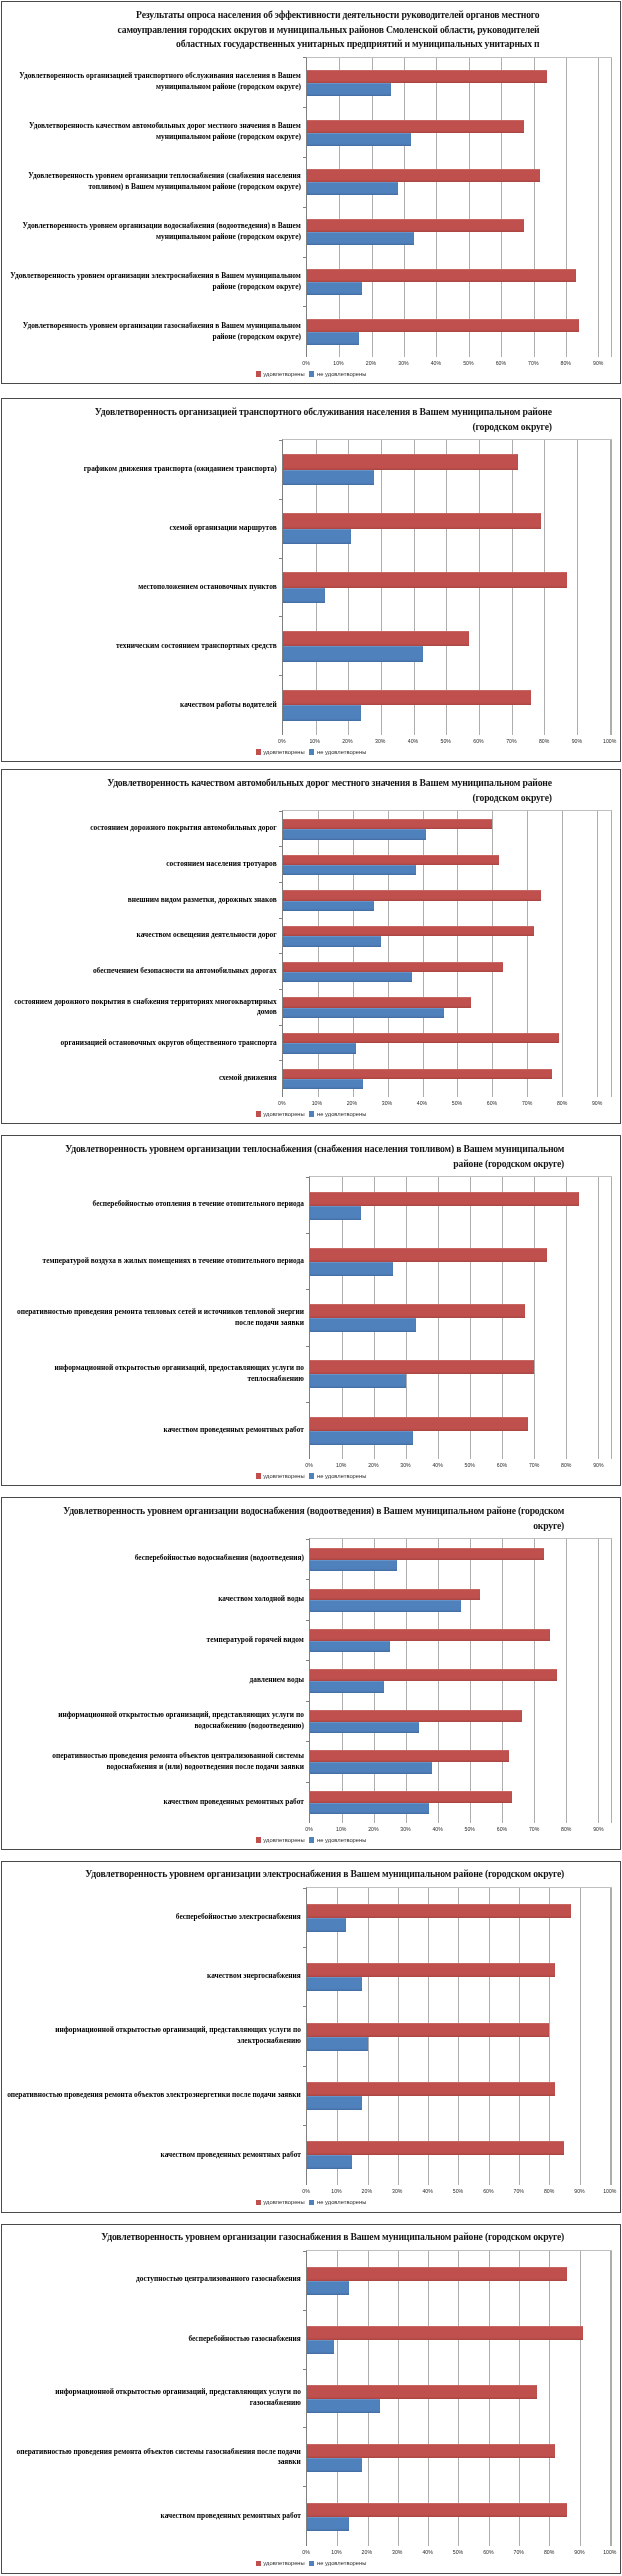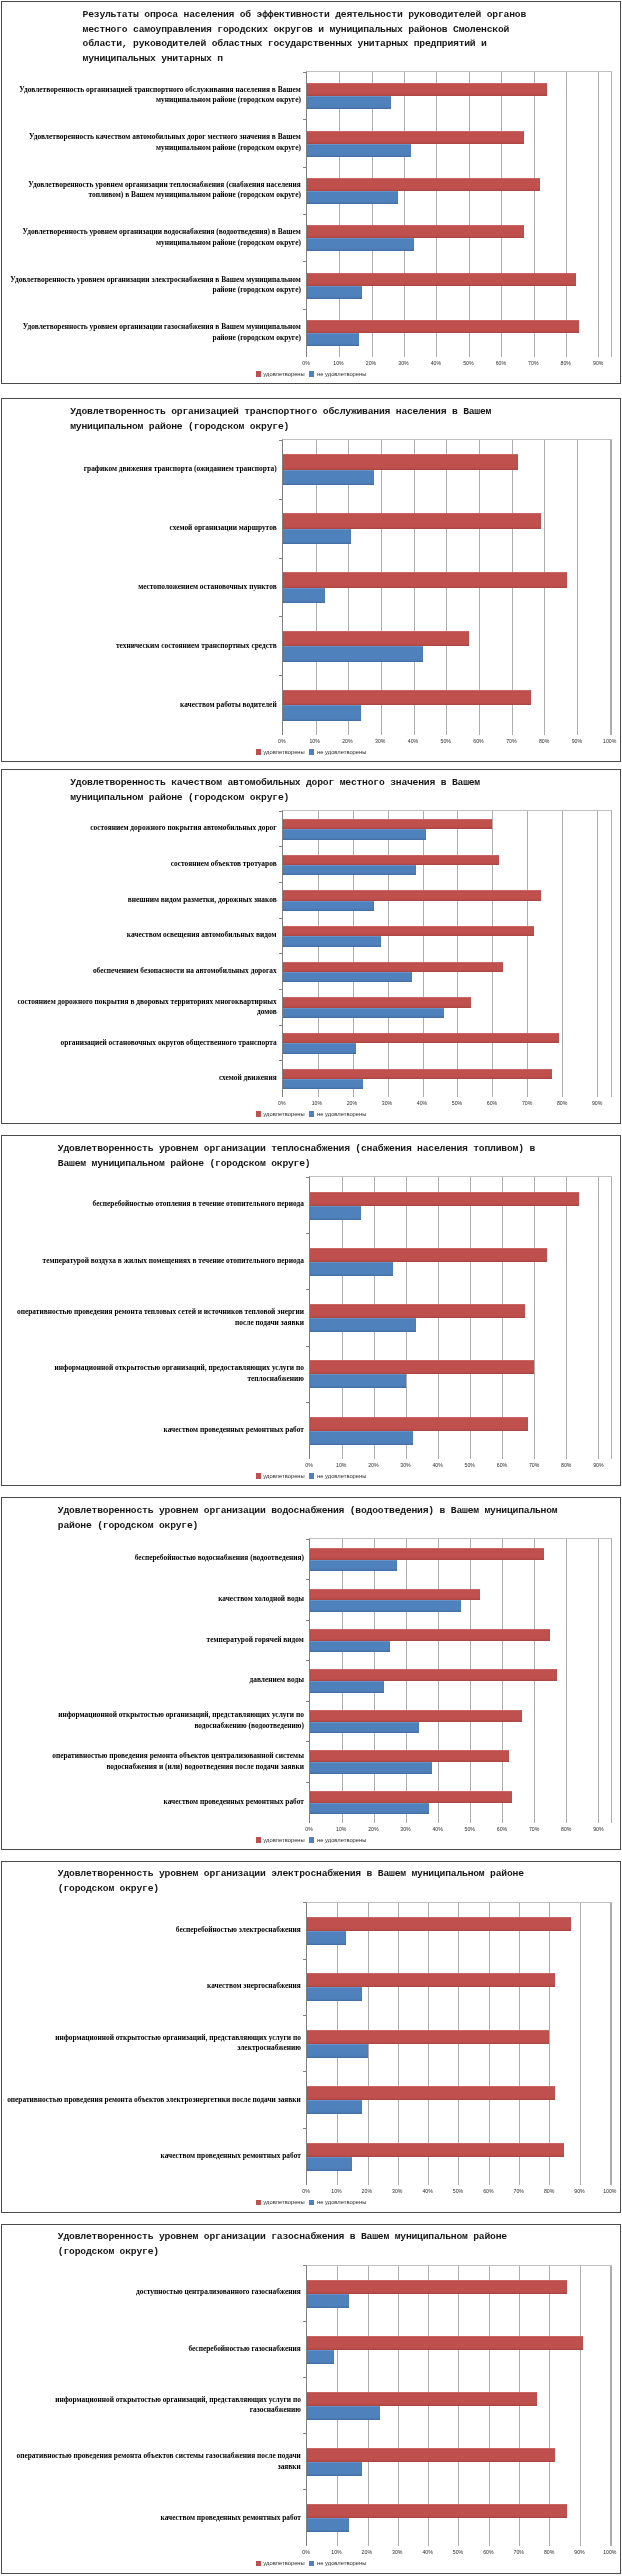--- a/index.html
+++ b/index.html
@@ -9,25 +9,25 @@
   .panel {
     box-sizing:border-box;
     border:1.3px solid #4a4a4a;
     background:#ffffff;
     display:flex;
     flex-direction:column;
     overflow:hidden;
   }
 
   .chart-title {
-    font-family:Liberation Mono, monospace;
+    font-family:Liberation Serif, serif;
     font-weight:bold;
     font-size:9.7px;
     line-height:1.5;
-    text-align:left;
+    text-align:right;
     letter-spacing:-0.2px;
     margin:5.8px 9% 1.3px 9%;
     color:#151515;
   }
 
   .chart-body { flex:1; display:flex; margin:3.9px 7.7px 1.3px 3.9px; min-height:0; }
 
   .labels-col { display:flex; flex-direction:column; box-sizing:border-box; }
   .cat-cell { flex:1; display:flex; align-items:center; justify-content:flex-end; }
   .cat-label {
@@ -251,33 +251,33 @@
         </div>
       </section>
       <section class="panel" style="height: 355px; margin-bottom: 11px;">
         <h2 class="chart-title" style="margin-left: 11%; margin-right: 11%;">Удовлетворенность качеством автомобильных дорог местного значения в Вашем муниципальном районе (городском округе)</h2>
         <div class="chart-body">
           <div class="labels-col" style="width: 45.5%;">
             <div class="cat-cell">
               <span class="cat-label">состоянием дорожного покрытия автомобильных дорог</span>
             </div>
             <div class="cat-cell">
-              <span class="cat-label">состоянием объектов тротуаров</span>
+              <span class="cat-label">состоянием населения тротуаров</span>
             </div>
             <div class="cat-cell">
               <span class="cat-label">внешним видом разметки, дорожных знаков</span>
             </div>
             <div class="cat-cell">
-              <span class="cat-label">качеством освещения автомобильных видом</span>
+              <span class="cat-label">качеством освещения деятельности дорог</span>
             </div>
             <div class="cat-cell">
               <span class="cat-label">обеспечением безопасности на автомобильных дорогах</span>
             </div>
             <div class="cat-cell">
-              <span class="cat-label">состоянием дорожного покрытия в дворовых территориях многоквартирных домов</span>
+              <span class="cat-label">состоянием дорожного покрытия в снабжения территориях многоквартирных домов</span>
             </div>
             <div class="cat-cell">
               <span class="cat-label">организацией остановочных округов общественного транспорта</span>
             </div>
             <div class="cat-cell">
               <span class="cat-label">схемой движения</span>
             </div>
           </div>
           <div class="plot-col">
             <div class="gridline" style="left: 10.6111%;"></div>

